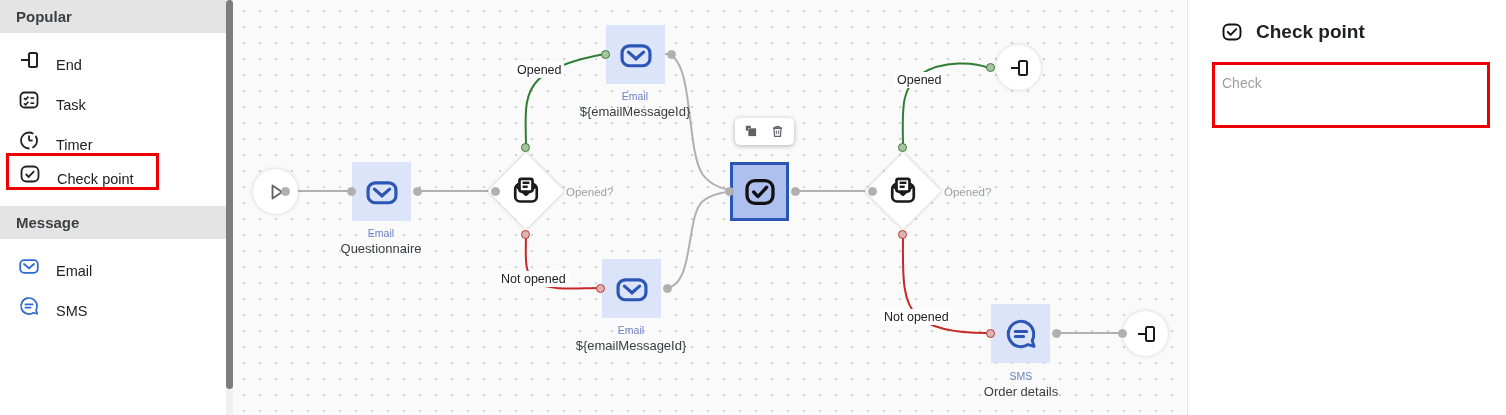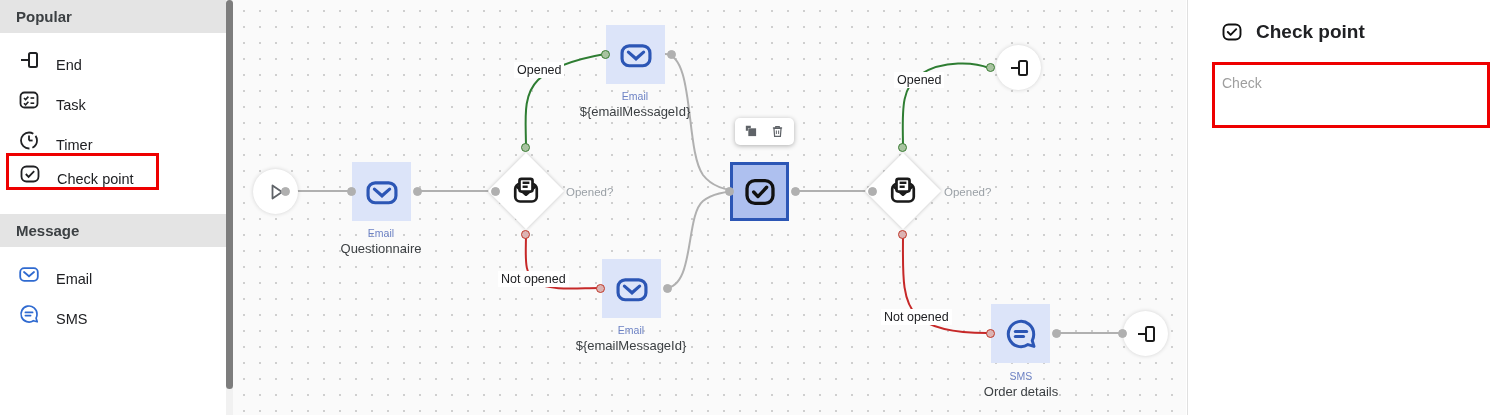--- a/index.html
+++ b/index.html
@@ -164,21 +164,21 @@
     <div class="pal-item hl">
       <span class="pal-ico">
         <svg width="24" height="24" viewBox="0 0 24 24">
           <rect x="3.5" y="4.5" width="17" height="15" rx="5" fill="none" stroke="#202124" stroke-width="1.8"></rect>
           <polyline points="7.8,12 10.6,14.9 16.2,9.2" fill="none" stroke="#202124" stroke-width="1.8"></polyline>
         </svg>
       </span>
       <span class="pal-lbl">Check point</span>
     </div>
 
-    <div class="grp-header" style="margin-top:24px">
+    <div class="grp-header" style="margin-top:16px">
       <span>Message</span>
     </div>
 
 
     <div class="pal-item">
       <span class="pal-ico">
         <svg width="24" height="24" viewBox="0 0 24 24">
           <rect x="3.2" y="6.2" width="17.6" height="12.6" rx="4" fill="none" stroke="#2f6ad0" stroke-width="1.8"></rect>
           <polyline points="7,10 12,14.2 17,10" fill="none" stroke="#2f6ad0" stroke-width="1.8" stroke-linecap="round"></polyline>
         </svg>

